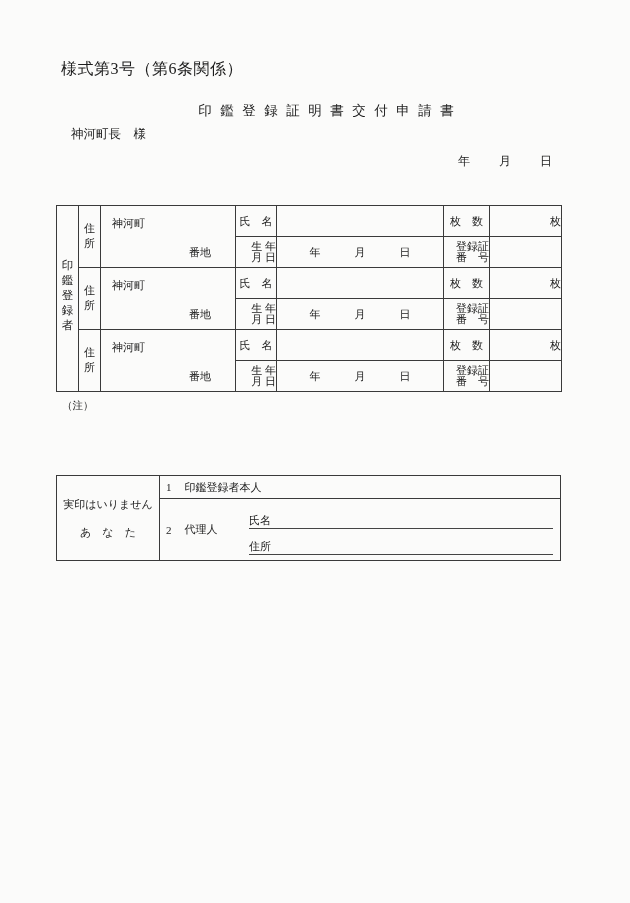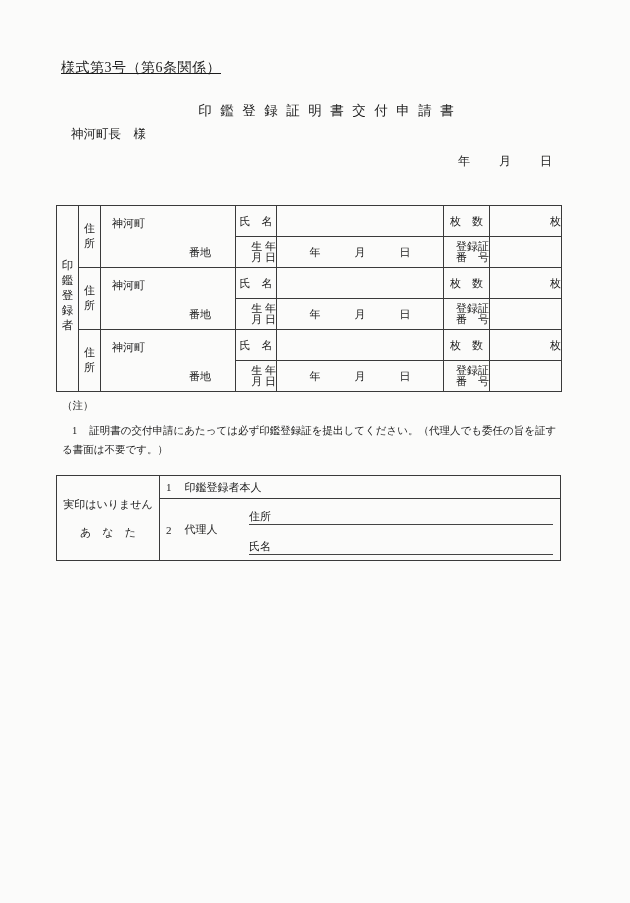--- a/index.html
+++ b/index.html
@@ -4,21 +4,21 @@
 <style>
   html,body { margin:0; padding:0; }
   body {
     width:630px; height:903px;
     background:#fbfbfa;
     font-family:"Liberation Serif","DejaVu Serif",serif;
     color:#1c1c1c;
   }
   .page { position:relative; width:630px; height:903px; overflow:hidden; }
 
-  .form-number { position:absolute; left:61px; top:59px; font-size:14px; letter-spacing:0.5px;text-decoration:underline; }
+  .form-number { position:absolute; left:61px; top:59px; font-size:16px; letter-spacing:0.5px; }
   .doc-title   { position:absolute; left:0; right:0; top:102px; text-align:center;
                  font-size:13.5px; letter-spacing:8.5px; text-indent:8.5px;padding-left:22px; }
   .addressee   { position:absolute; left:71px; top:126px; font-size:12.5px; }
   .date-line   { position:absolute; top:153px; right:78px; display:flex; gap:29px; font-size:12px; }
 
   
   table.main-table { position:absolute; left:56px; top:205px; width:505px;
                      border-collapse:collapse; table-layout:fixed; }
   table.main-table td { border:1px solid #3a3a3a; padding:0; font-size:11px;
                         vertical-align:middle; overflow:hidden; }
@@ -197,45 +197,42 @@
           <span class="l2line">登録証</span>
           <span class="l2line">番　号</span>
         </td>
         <td></td>
       </tr>
     </tbody>
   </table>
 
   <div class="notes">
     <div class="note-heading">（注）</div>
-    <p class="note-item">
-      <span class="note-num">1</span><span>証明書の交付申請にあたっては必ず印鑑登録証を提出してください。（代理人でも委任の旨を証する書面は不要です。）</span>
-    </p>
   </div>
 
   <div class="visitor">
     <div class="v-left">
       <span>実印はいりません</span>
       <span>あ　な　た</span>
     </div>
     <div class="v-right">
       <div class="v-row1">
         <span class="v-num">1</span>
         <span>印鑑登録者本人</span>
       </div>
       <div class="v-row2">
         <div class="v-row2-label">
           <span class="v-num">2</span>
           <span>代理人</span>
         </div>
         <div class="v-fields">
+          <div class="field field-2">
+            <span>氏名</span>
+          </div>
           <div class="field field-1">
             <span>住所</span>
-          </div>
-          <div class="field field-2">
-            <span>氏名</span>
           </div>
         </div>
       </div>
     </div>
   </div>
 
 </div>
 
 </body></html>

